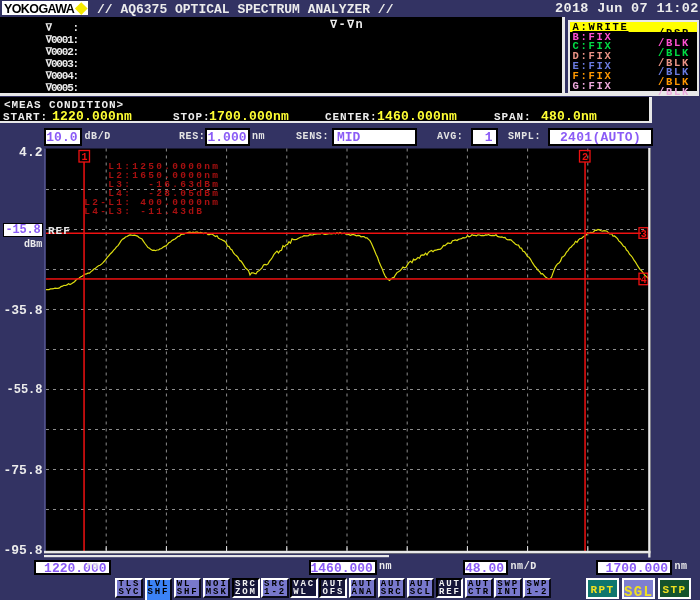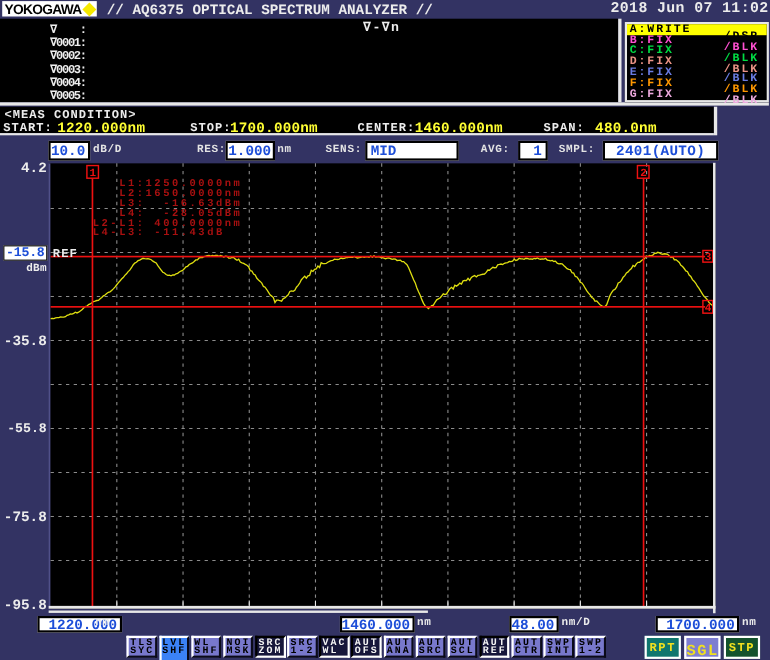--- a/index.html
+++ b/index.html
@@ -1,18 +1,18 @@
 <!DOCTYPE html>
 <html><head><meta charset="utf-8"><style>
 * { margin:0; padding:0; box-sizing:border-box; }
 html,body { width:700px; height:600px; background:#333363; overflow:hidden; }
 body { position:relative; font-family:"Liberation Mono",monospace; font-weight:bold; }
 .a { position:absolute; white-space:pre; }
 .w { color:#ececec; }
-.box { position:absolute; background:#fff; border:2px solid #000; color:#1d4ed8; font-size:13px; line-height:13px; }
+.box { position:absolute; background:#fff; border:2px solid #000; color:#8b5cf6; font-size:13px; line-height:13px; }
 .lbl { font-size:10px; letter-spacing:0.6px; color:#e4e4e4; }
 </style></head><body>
 
 <div class="a" style="left:2px;top:1px;width:86px;height:14px;background:#fff;"></div>
 <div class="a" style="left:4px;top:1.5px;font-family:'Liberation Sans',sans-serif;font-size:12.5px;font-weight:bold;color:#000;letter-spacing:-0.6px;">YOKOGAWA</div>
 <div class="a" style="left:76.5px;top:4px;width:8.5px;height:8.5px;background:#f5e800;transform:rotate(45deg);"></div>
 <div class="a w" style="left:97px;top:2px;font-size:13px;">// AQ6375 OPTICAL SPECTRUM ANALYZER //</div>
 <div class="a w" style="left:555px;top:1px;font-size:13.5px;letter-spacing:0.35px;">2018 Jun 07 11:02</div>
 
 <div class="a" style="left:0;top:17px;width:562px;height:76px;background:#000;"></div>
@@ -22,21 +22,21 @@
 <div class="a w" style="left:330px;top:16.5px;font-size:12px;letter-spacing:1.3px;">∇-∇n</div>
 <div class="a w" style="left:45.5px;top:21.5px;font-size:11px;letter-spacing:-1.2px;line-height:12px;">∇&nbsp;&nbsp;&nbsp;&nbsp;:
 ∇0001:
 ∇0002:
 ∇0003:
 ∇0004:
 ∇0005:</div>
 
 <div class="a" style="left:567.5px;top:19.5px;width:131px;height:73.5px;background:#000;border:2px solid #e8e8e8;"></div>
 <div class="a" style="left:569.5px;top:22.4px;width:127px;height:9.6px;background:#ffff00;"></div>
-<div class="a" style="left:572.5px;top:22.8px;font-size:10.5px;letter-spacing:1.7px;line-height:9.85px;color:#000;">A:WRITE
+<div class="a" style="left:572.5px;top:22.8px;font-size:10.5px;letter-spacing:1.7px;line-height:9.85px;color:#000;text-decoration:underline;">A:WRITE
 <span style="color:#ff50d2;">B:FIX</span>
 <span style="color:#00dd44;">C:FIX</span>
 <span style="color:#ec9486;">D:FIX</span>
 <span style="color:#6a7ce2;">E:FIX</span>
 <span style="color:#ff9800;">F:FIX</span>
 <span style="color:#eeaade;">G:FIX</span></div>
 <div class="a" style="left:658px;top:29px;font-size:10.5px;letter-spacing:1.7px;line-height:9.85px;color:#000;">/DSP
 <span style="color:#ff50d2;">/BLK</span>
 <span style="color:#00dd44;">/BLK</span>
 <span style="color:#ec9486;">/BLK</span>

